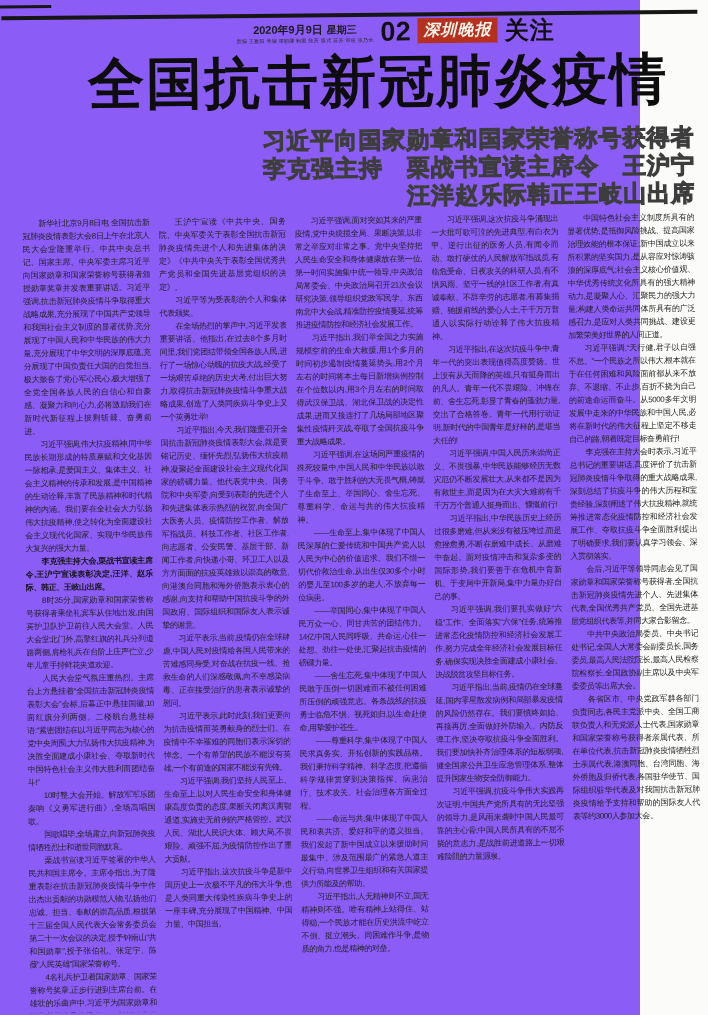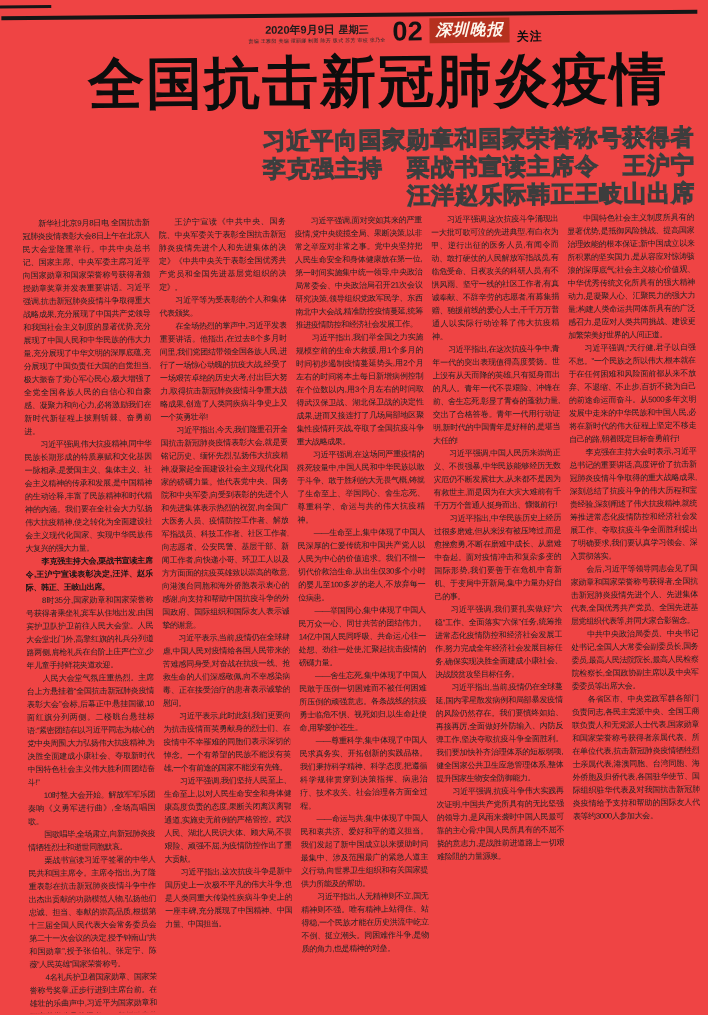--- a/index.html
+++ b/index.html
@@ -1,33 +1,33 @@
 <!DOCTYPE html>
 <html><head>
 <meta charset="utf-8">
 <style>
   html,body{margin:0;padding:0;}
   body{width:708px;height:1015px;background:#fbfbf9;overflow:hidden;
        font-family:"Liberation Sans","DejaVu Sans",sans-serif;}
-  .page{position:absolute;left:0;top:0;width:708px;height:1015px;background:#ef4444;}
+  .page{position:absolute;left:0;top:0;width:640px;height:1015px;background:#8b5cf6;}
   .tilt{position:absolute;left:0;top:0;width:708px;height:1015px;
         transform:rotate(-0.55deg);transform-origin:354px 500px;}
   .corner-mark{position:absolute;left:0;top:2px;width:56px;height:3px;background:#161616;}
   .top-rule{position:absolute;left:6px;top:13px;width:696px;height:4px;background:#161616;}
   .masthead{position:absolute;left:0;top:19px;width:708px;display:flex;
             justify-content:center;align-items:flex-end;gap:7px;transform:translateX(46px);}
   .date-block{text-align:center;line-height:1.05;padding-bottom:1px;}
   .date-line{font-size:11px;font-weight:bold;color:#1c1c1c;white-space:nowrap;}
   .weekday{font-size:10px;font-weight:bold;margin-left:4px;}
   .credits{font-size:5px;color:#2b2b2b;white-space:nowrap;margin-top:2px;letter-spacing:0.3px;}
   .page-num{font-size:27px;font-weight:900;color:#121212;line-height:0.9;}
   .logo-box{background:#b5301e;color:#fdf6ec;font-weight:900;font-style:italic;
             font-size:16px;line-height:1;padding:4px 6px 5px;letter-spacing:1px;
             font-family:"Liberation Serif","DejaVu Serif",serif;white-space:nowrap;}
-  .section-label{font-size:12px;font-weight:900;color:#0f0f0f;line-height:0.95;letter-spacing:1px;}
+  .section-label{font-size:24px;font-weight:900;color:#0f0f0f;line-height:0.95;letter-spacing:1px;}
   .headline{position:absolute;left:92px;top:50px;width:612px;font-size:56px;line-height:1.15;
             font-weight:900;color:#0d0d0d;letter-spacing:2px;white-space:nowrap;}
   .subheads{position:absolute;right:10px;top:126px;width:560px;text-align:right;}
   .subhead-line{font-size:23px;line-height:28px;font-weight:700;letter-spacing:1px;
                 color:#e6e6e6;-webkit-text-stroke:1.05px #3d3d3d;white-space:nowrap;}
   .article{position:absolute;left:25px;top:214px;width:672px;height:796px;
            display:flex;gap:9px;}
   .col{flex:1;overflow:hidden;text-align:justify;color:#232323;
        font-size:8px;line-height:13px;letter-spacing:-0.4px;}
   .col p{margin:0;text-indent:2em;}

